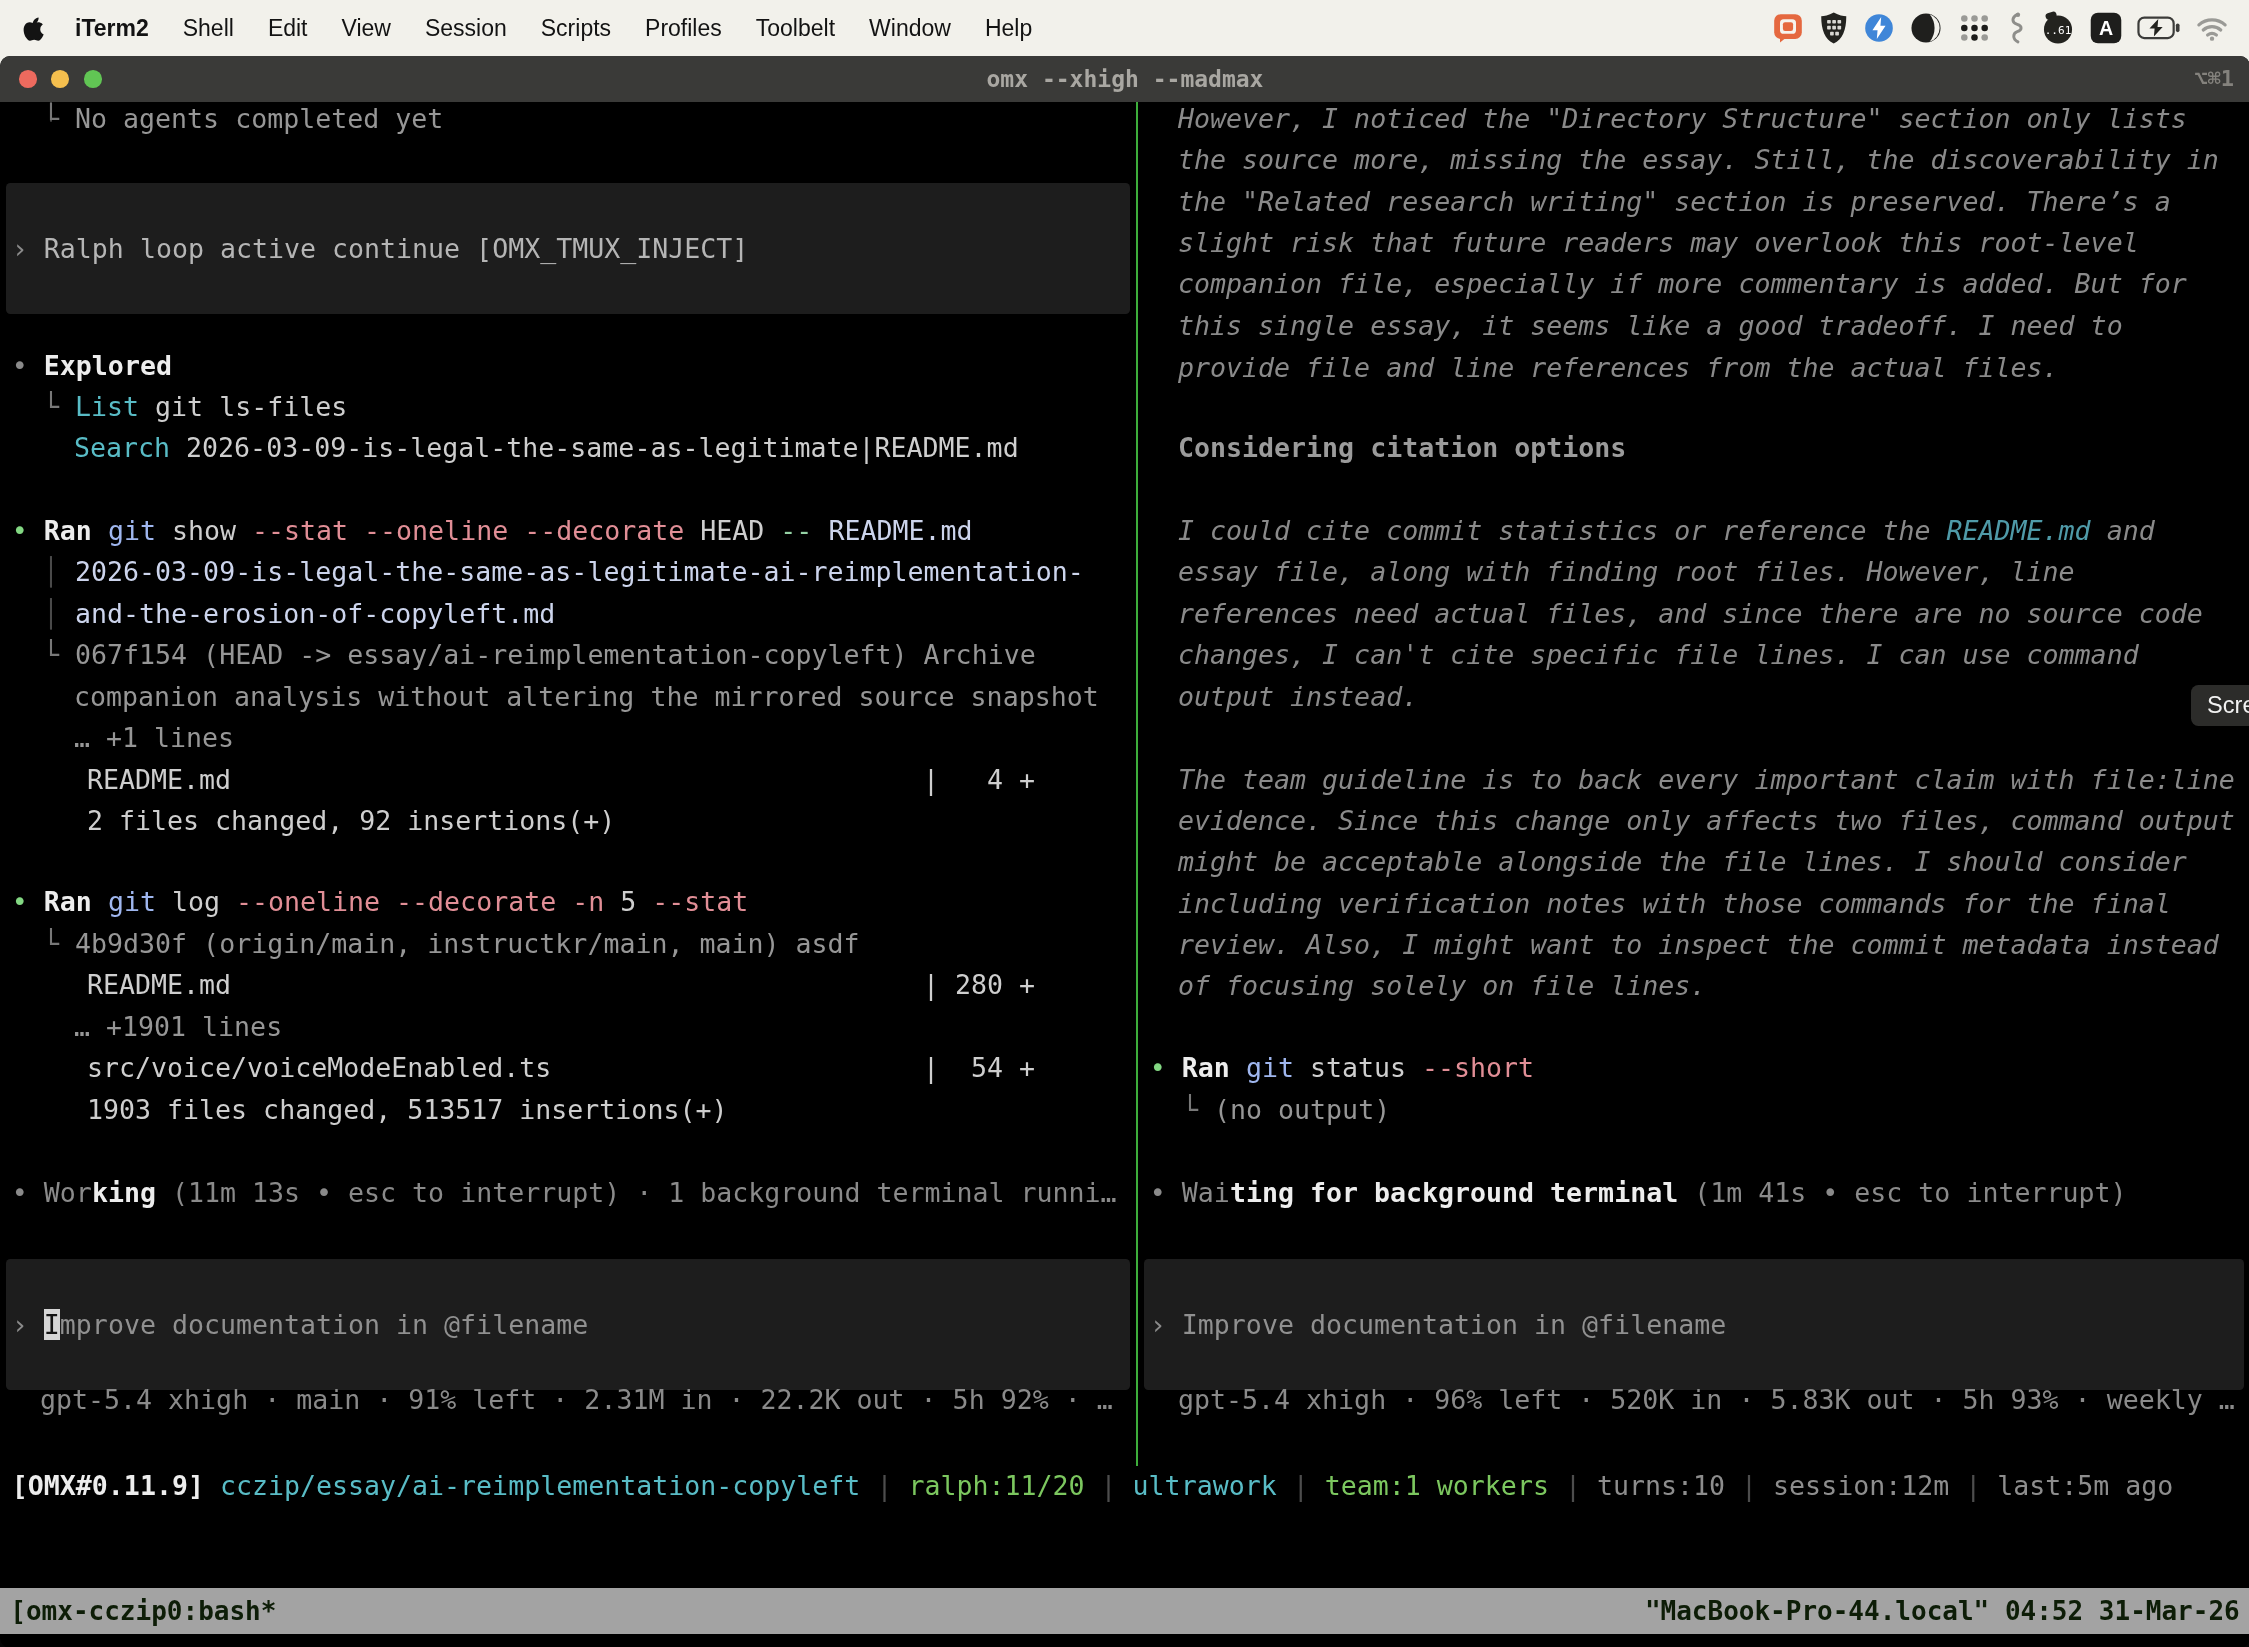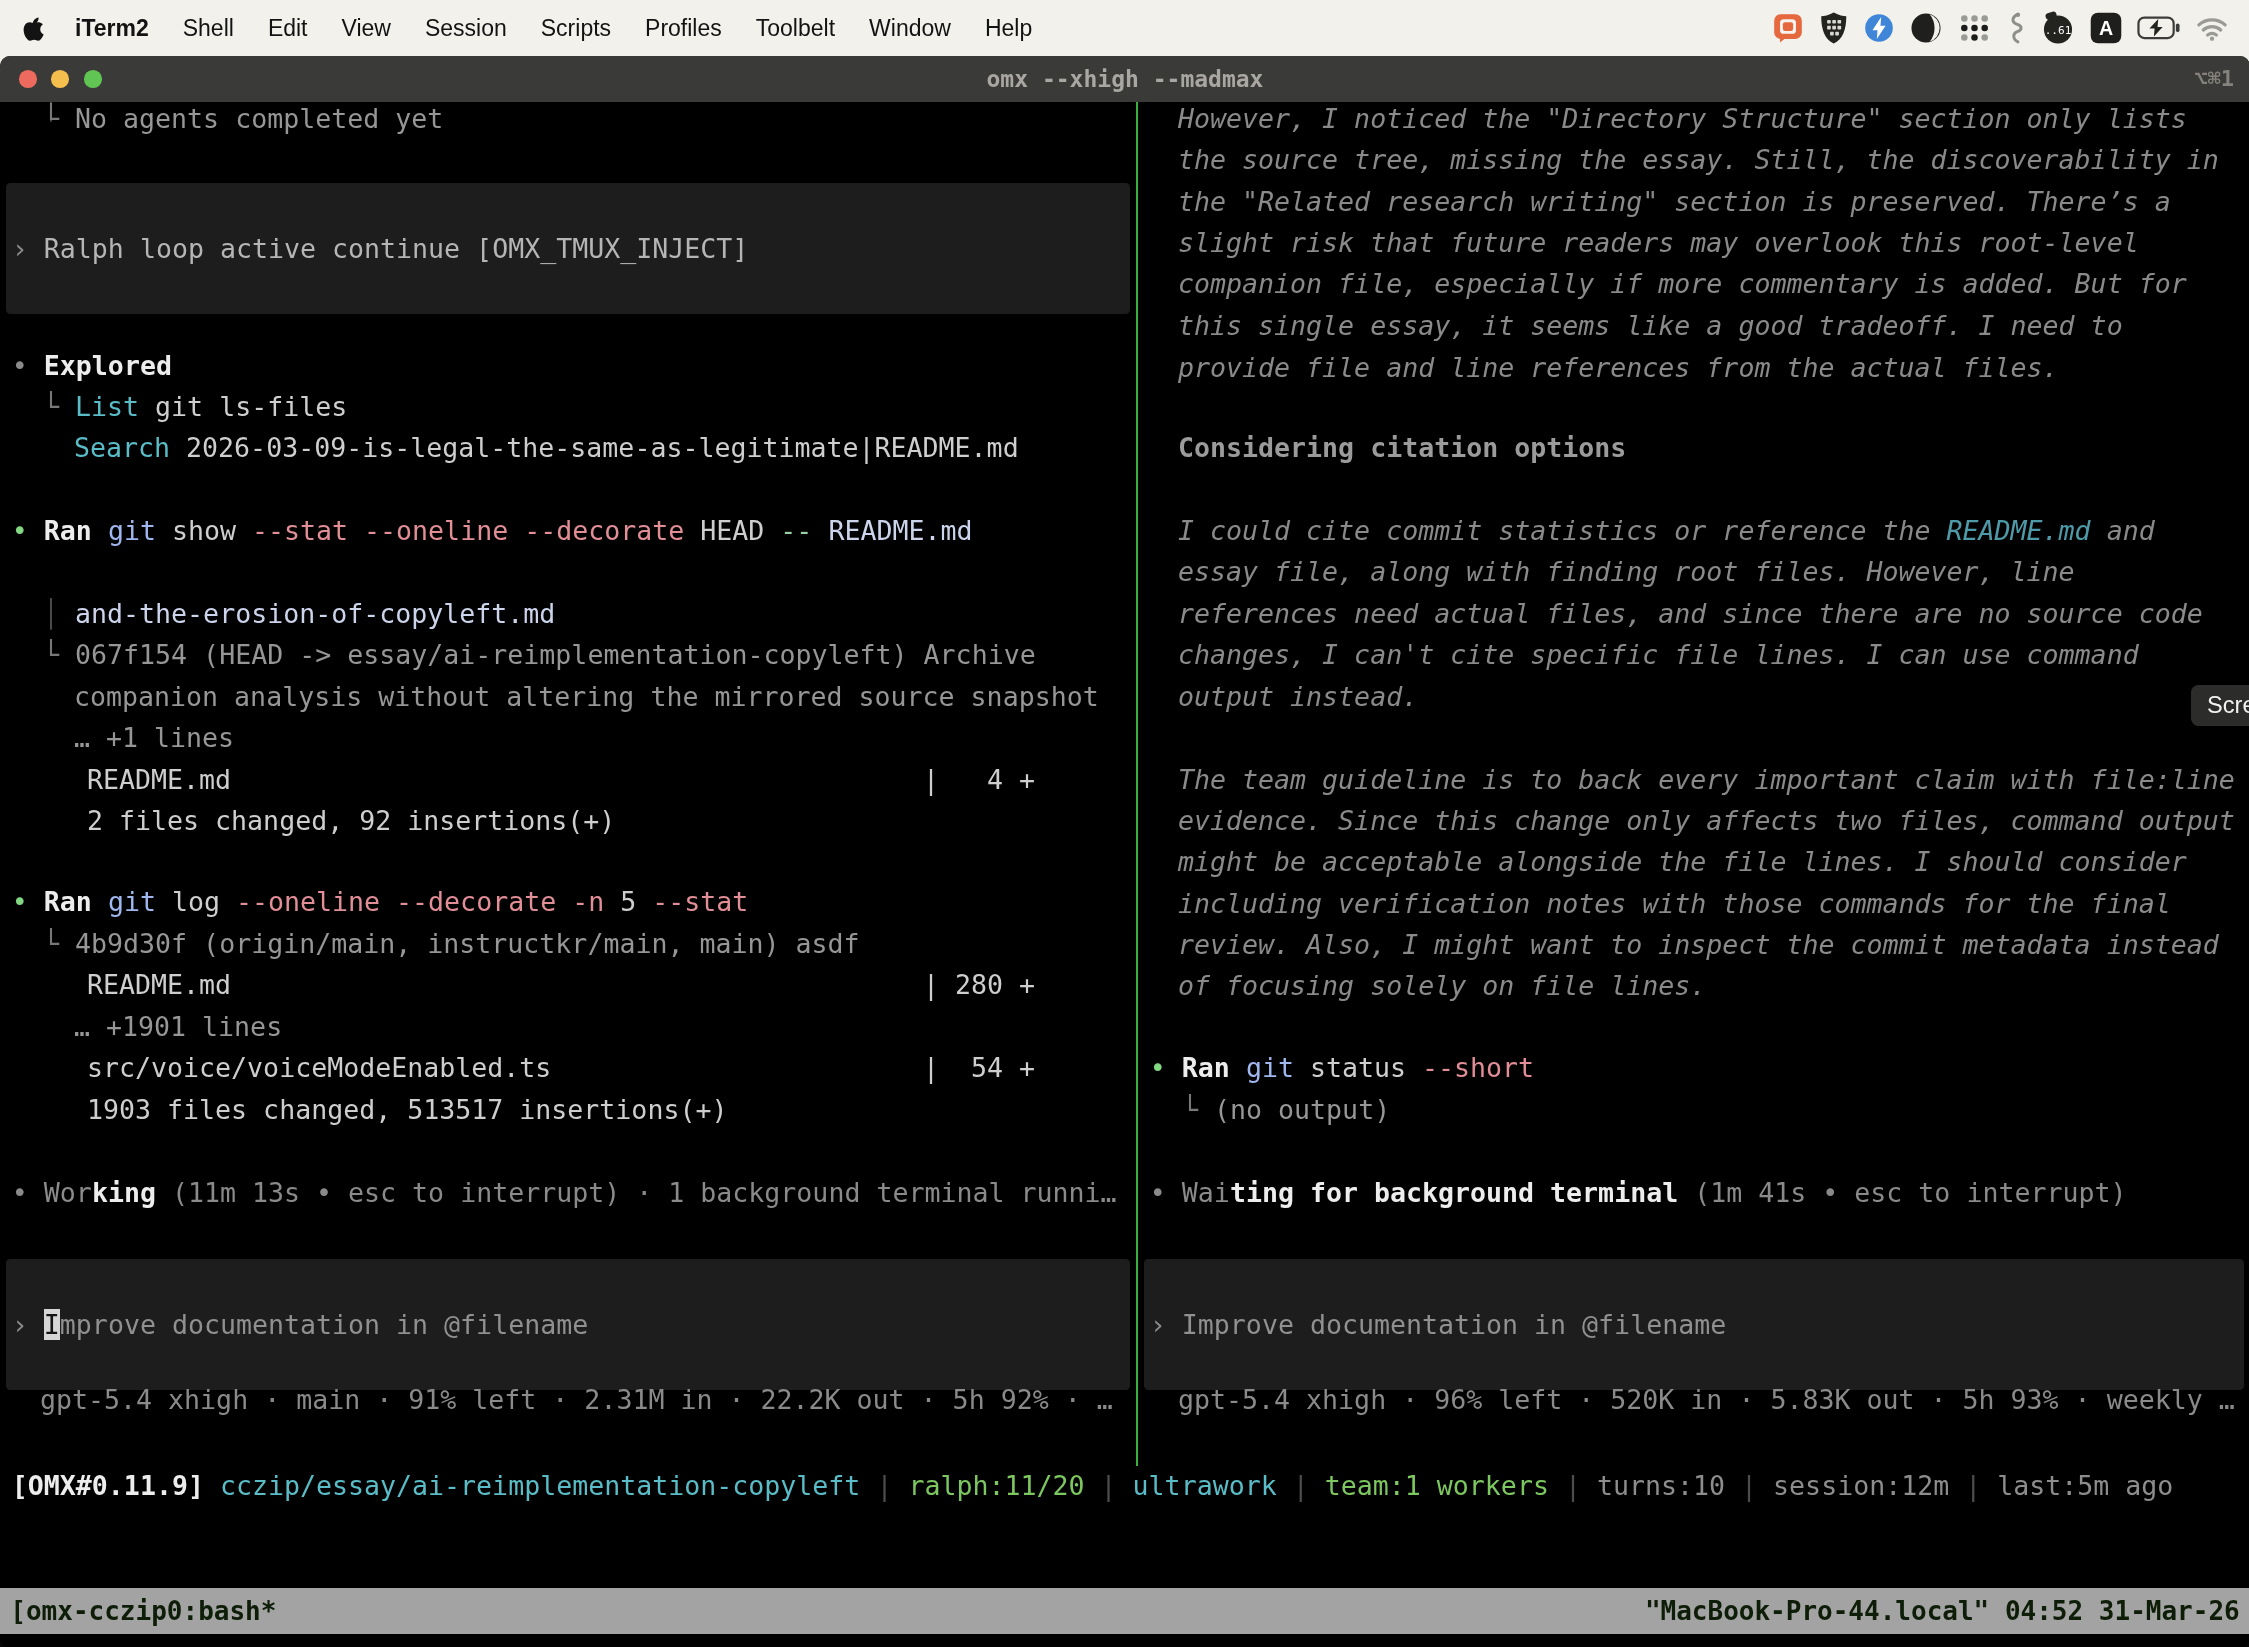--- a/index.html
+++ b/index.html
@@ -201,20 +201,21 @@
     <div class="ln" style="left:11.8px;top:130px"><span class="dim">› </span><span class="ralphtxt">Ralph loop active continue [OMX_TMUX_INJECT]</span></div>
 
     <div class="ln" style="left:11.8px;top:247px"><span class="dim">• </span><span class="wt">Explored</span></div>
 
     <div class="ln" style="left:43px;top:288px"><span class="tree">└ </span><span class="cy">List </span><span class="br">git ls-files</span></div>
 
     <div class="ln" style="left:74px;top:329px"><span class="cy">Search </span><span class="br">2026-03-09-is-legal-the-same-as-legitimate|README.md</span></div>
 
     <div class="ln" style="left:11.8px;top:412px"><span class="gb">• </span><span class="wt">Ran </span><span class="bl">git </span><span class="br">show </span><span class="pk">--stat </span><span class="pk">--oneline </span><span class="pk">--decorate </span><span class="br">HEAD </span><span class="mt">-- </span><span class="lv">README.md</span></div>
 
+    <div class="ln" style="left:43px;top:453px"><span class="pipe">│ </span><span class="lv">2026-03-09-is-legal-the-same-as-legitimate-ai-reimplementation-</span></div>
     <div class="ln" style="left:43px;top:495px"><span class="pipe">│ </span><span class="lv">and-the-erosion-of-copyleft.md</span></div>
     <div class="ln" style="left:43px;top:536px"><span class="tree">└ </span><span class="out">067f154 (HEAD -&gt; essay/ai-reimplementation-copyleft) Archive</span></div>
     <div class="ln" style="left:74px;top:578px"><span class="out">companion analysis without altering the mirrored source snapshot</span></div>
     <div class="ln" style="left:74px;top:619px"><span class="out">… +1 lines</span></div>
     <div class="ln" style="left:87px;top:661px"><span class="br">README.md</span></div>
     <div class="ln" style="left:923px;top:661px"><span class="br">|   4 +</span></div>
     <div class="ln" style="left:87px;top:702px"><span class="br">2 files changed, 92 insertions(+)</span></div>
 
     <div class="ln" style="left:11.8px;top:783px"><span class="gb">• </span><span class="wt">Ran </span><span class="bl">git </span><span class="br">log </span><span class="pk">--oneline </span><span class="pk">--decorate </span><span class="pk">-n </span><span class="br">5 </span><span class="pk">--stat</span></div>
 
@@ -231,21 +232,21 @@
     <div class="box" style="top:1157px;height:131px"></div>
     <div class="ln" style="left:11.8px;top:1206px"><span class="dim">› </span><span class="cursor">I</span><span class="prompttxt">mprove documentation in @filename</span></div>
 
     <div class="ln" style="left:40px;top:1281px"><span class="dim">gpt-5.4 xhigh · main · 91% left · 2.31M in · 22.2K out · 5h 92% · …</span></div>
   </div>
 
   <div class="divider"></div>
 
   <div class="pane pr">
     <div class="ln it dim" style="left:40px;top:0px">However, I noticed the "Directory Structure" section only lists</div>
-    <div class="ln it dim" style="left:40px;top:41px">the source tree, missing the essay. Still, the discoverability in</div>
+    <div class="ln it dim" style="left:40px;top:41px">the source more, missing the essay. Still, the discoverability in</div>
     <div class="ln it dim" style="left:40px;top:83px">the "Related research writing" section is preserved. There’s a</div>
     <div class="ln it dim" style="left:40px;top:124px">slight risk that future readers may overlook this root-level</div>
     <div class="ln it dim" style="left:40px;top:165px">companion file, especially if more commentary is added. But for</div>
     <div class="ln it dim" style="left:40px;top:207px">this single essay, it seems like a good tradeoff. I need to</div>
     <div class="ln it dim" style="left:40px;top:249px">provide file and line references from the actual files.</div>
 
     <div class="ln hd" style="left:40px;top:329px">Considering citation options</div>
 
     <div class="ln" style="left:40px;top:412px"><span class="it dim">I could cite commit statistics or reference the </span><span class="it link">README.md</span><span class="it dim"> and</span></div>
     <div class="ln it dim" style="left:40px;top:453px">essay file, along with finding root files. However, line</div>

